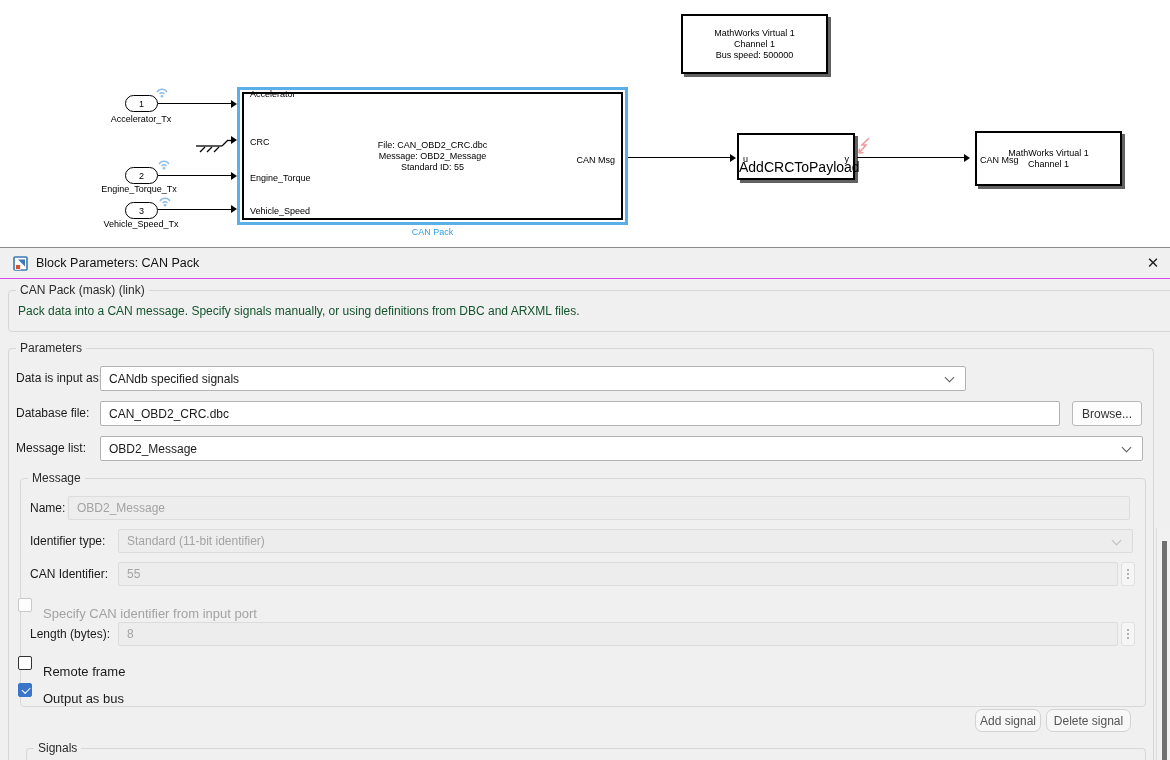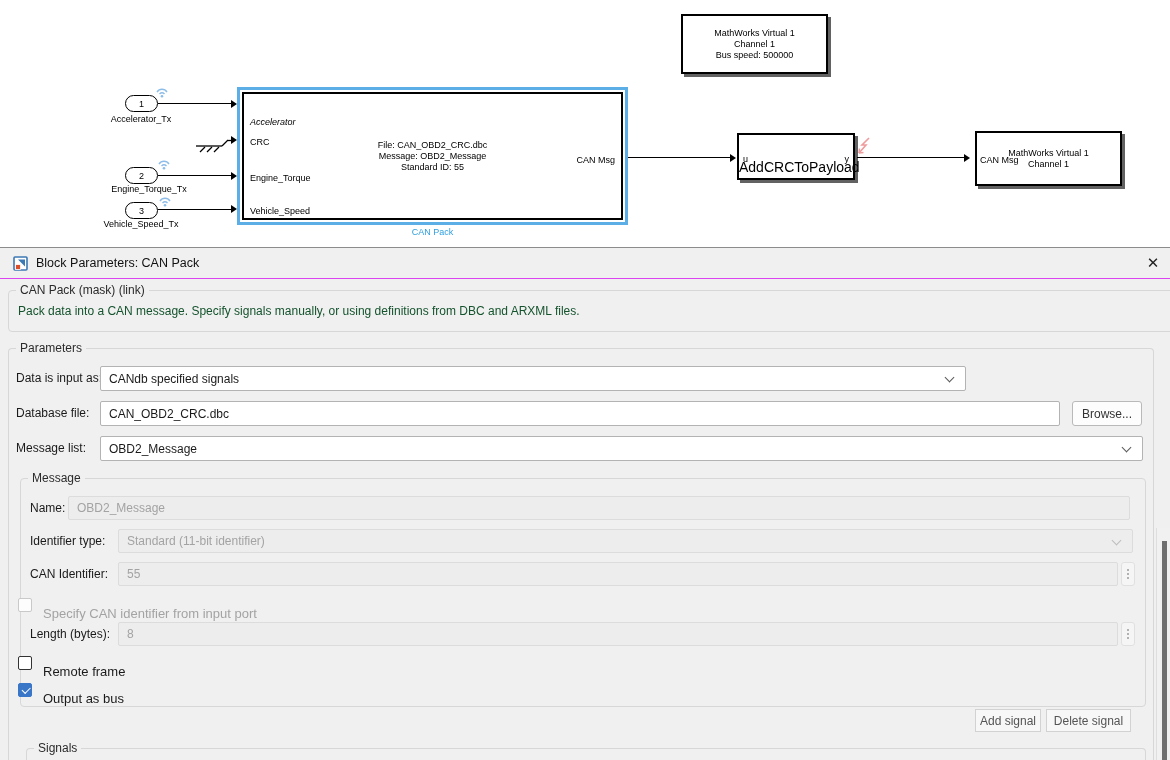--- a/index.html
+++ b/index.html
@@ -84,21 +84,21 @@
   .field-disabled {
     position:absolute; background:#ededed; border:1px solid #dcdcdc; border-radius:2px;
     display:flex; align-items:center; padding-left:8px; font-size:12px; color:#a3a3a3;
   }
   .btn {
     position:absolute; background:#fdfdfd; border:1px solid #b9b9b9; border-radius:3px;
     display:flex; align-items:center; justify-content:center;
     font-size:12px; color:#333; cursor:pointer;
   }
   .btn-flat {
-    position:absolute; background:#f7f7f7; border:1px solid #d2d2d2; border-radius:0;
+    position:absolute; background:#f7f7f7; border:1px solid #d2d2d2; border-radius:7px;
     display:flex; align-items:center; justify-content:center;
     font-size:12px; color:#555; cursor:pointer;
   }
   .dots-btn {
     position:absolute; width:14px; background:#f5f5f5; border:1px solid #e0e0e0;
     border-radius:3px; display:flex; flex-direction:column; align-items:center;
     justify-content:center; gap:2px;
   }
   .dots-btn i { width:2px; height:2px; background:#b2b2b2; display:block; }
   .cb {
@@ -141,21 +141,21 @@
   <div class="inport-label" style="left:91px; top:114px; width:100px;">Accelerator_Tx</div>
   <svg class="abs" style="left:155px; top:86px;" width="14" height="12" viewBox="0 0 14 12">
     <path d="M2 6 A6 6 0 0 1 12 6" fill="none" stroke="#8cbce8" stroke-width="1.4"></path>
     <path d="M4.5 8 A3.6 3.6 0 0 1 9.5 8" fill="none" stroke="#8cbce8" stroke-width="1.4"></path>
     <circle cx="7" cy="10.3" r="1.3" fill="#8cbce8"></circle>
   </svg>
 
   <div class="inport" style="left:125px; top:167px;">
     <span>2</span>
   </div>
-  <div class="inport-label" style="left:94px; top:184px; width:110px;">Engine_Torque_Tx</div>
+  <div class="inport-label" style="left:84px; top:184px; width:110px;">Engine_Torque_Tx</div>
   <svg class="abs" style="left:157px; top:158px;" width="14" height="12" viewBox="0 0 14 12">
     <path d="M2 6 A6 6 0 0 1 12 6" fill="none" stroke="#8cbce8" stroke-width="1.4"></path>
     <path d="M4.5 8 A3.6 3.6 0 0 1 9.5 8" fill="none" stroke="#8cbce8" stroke-width="1.4"></path>
     <circle cx="7" cy="10.3" r="1.3" fill="#8cbce8"></circle>
   </svg>
 
   <div class="inport" style="left:125px; top:202px;">
     <span>3</span>
   </div>
   <div class="inport-label" style="left:86px; top:219px; width:110px;">Vehicle_Speed_Tx</div>
@@ -179,21 +179,21 @@
   <div class="wire" style="left:158px; top:103px; width:74px;"></div>
   <div class="arrow-r" style="left:231px; top:100px;"></div>
   <div class="arrow-r" style="left:231px; top:136px;"></div>
   <div class="wire" style="left:158px; top:175px; width:74px;"></div>
   <div class="arrow-r" style="left:231px; top:172px;"></div>
   <div class="wire" style="left:158px; top:209px; width:74px;"></div>
   <div class="arrow-r" style="left:231px; top:205px;"></div>
 
   <div class="selection-frame" style="left:237px; top:87px; width:391px; height:138px;">
     <div class="can-pack-inner">
-      <div class="port-label" style="left:6px; top:28px;font-style:italic;">Accelerator</div>
+      <div class="port-label" style="left:6px; top:0;">Accelerator</div>
       <div class="port-label" style="left:6px; top:48px;">CRC</div>
       <div class="port-label" style="left:6px; top:84px;">Engine_Torque</div>
       <div class="port-label" style="left:6px; top:117px;">Vehicle_Speed</div>
       <div class="blk-center">
         <div>File: CAN_OBD2_CRC.dbc</div>
         <div>Message: OBD2_Message</div>
         <div>Standard ID: 55</div>
       </div>
       <div class="port-label" style="right:6px; top:66px;">CAN Msg</div>
     </div>

